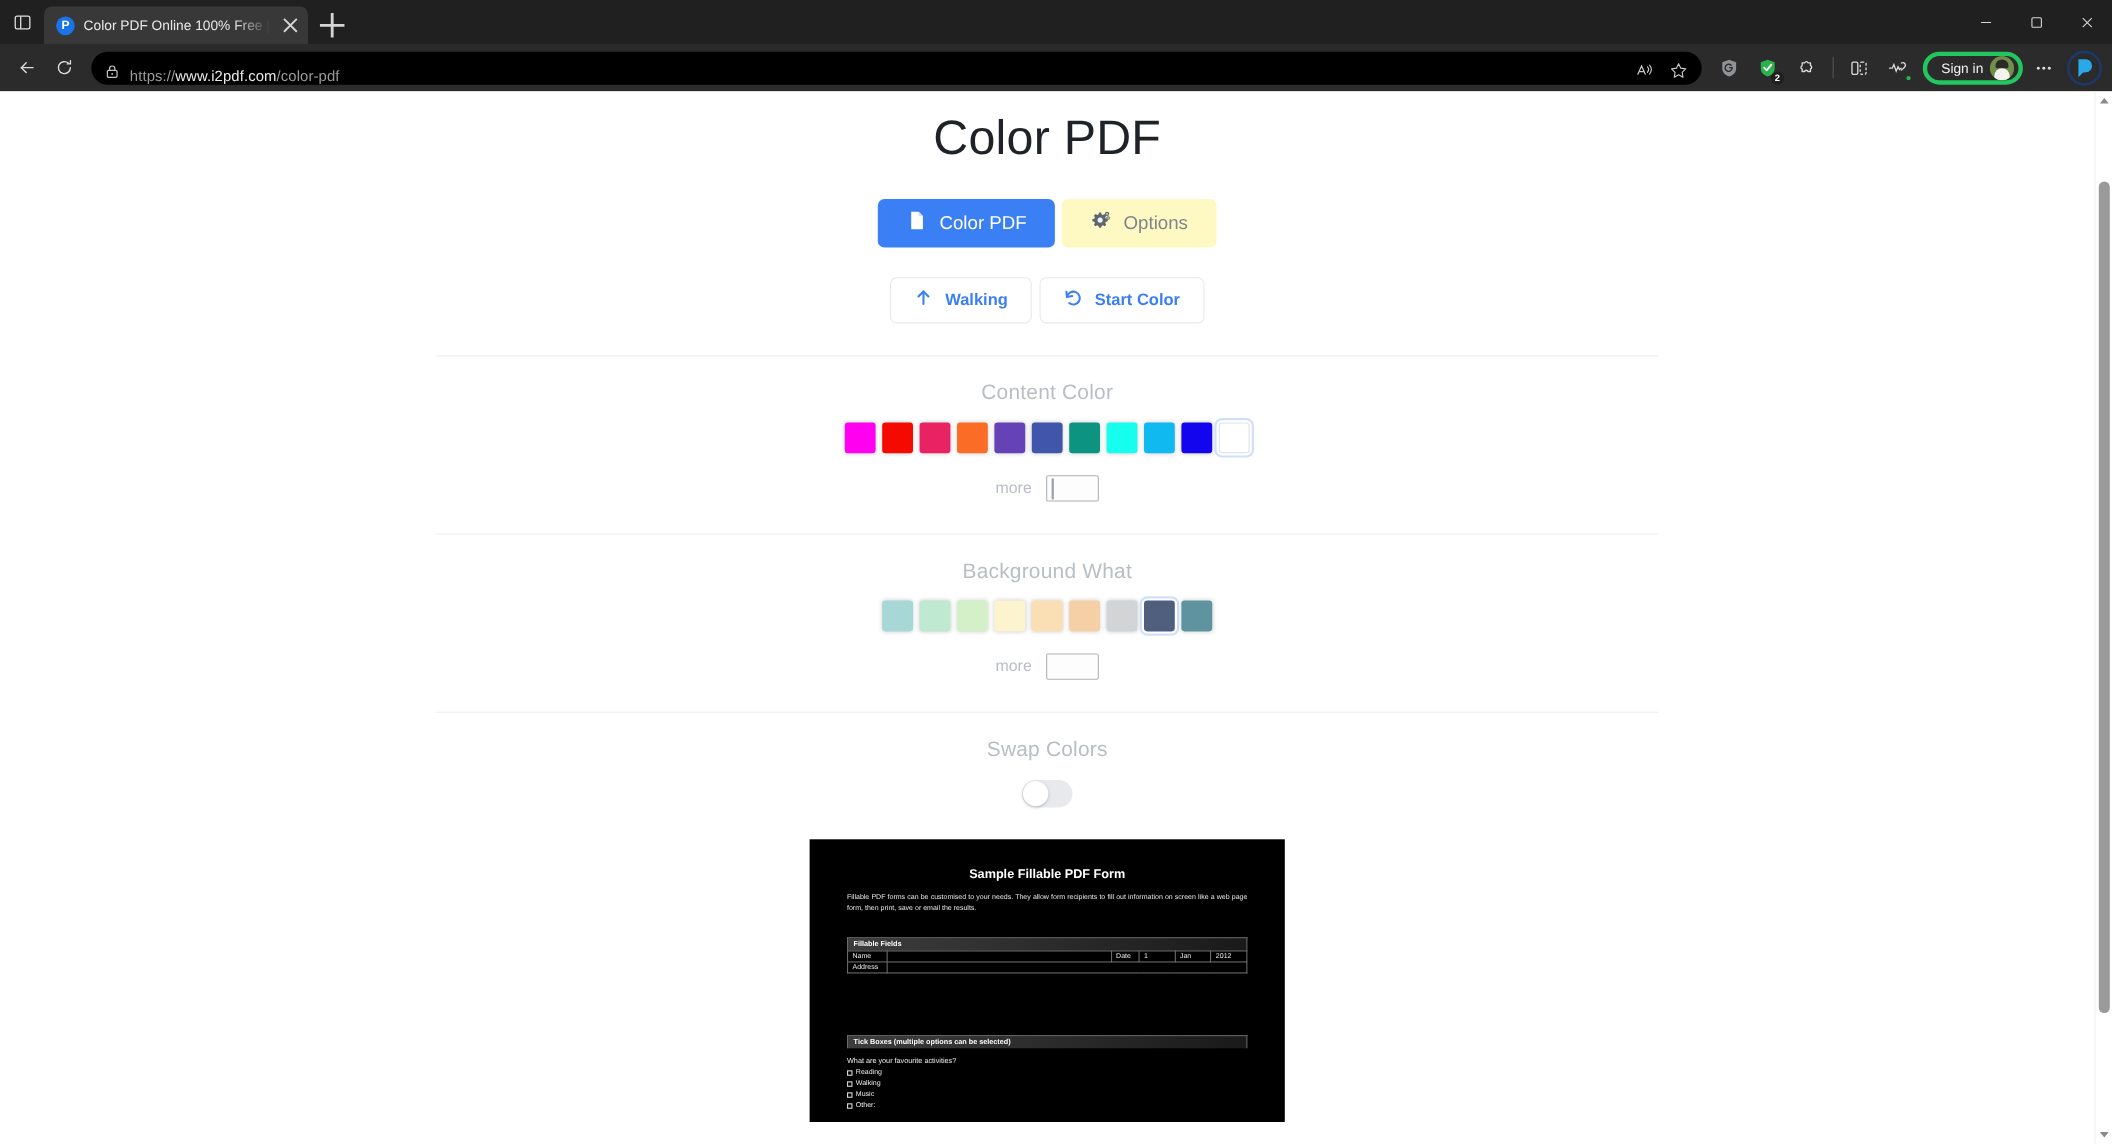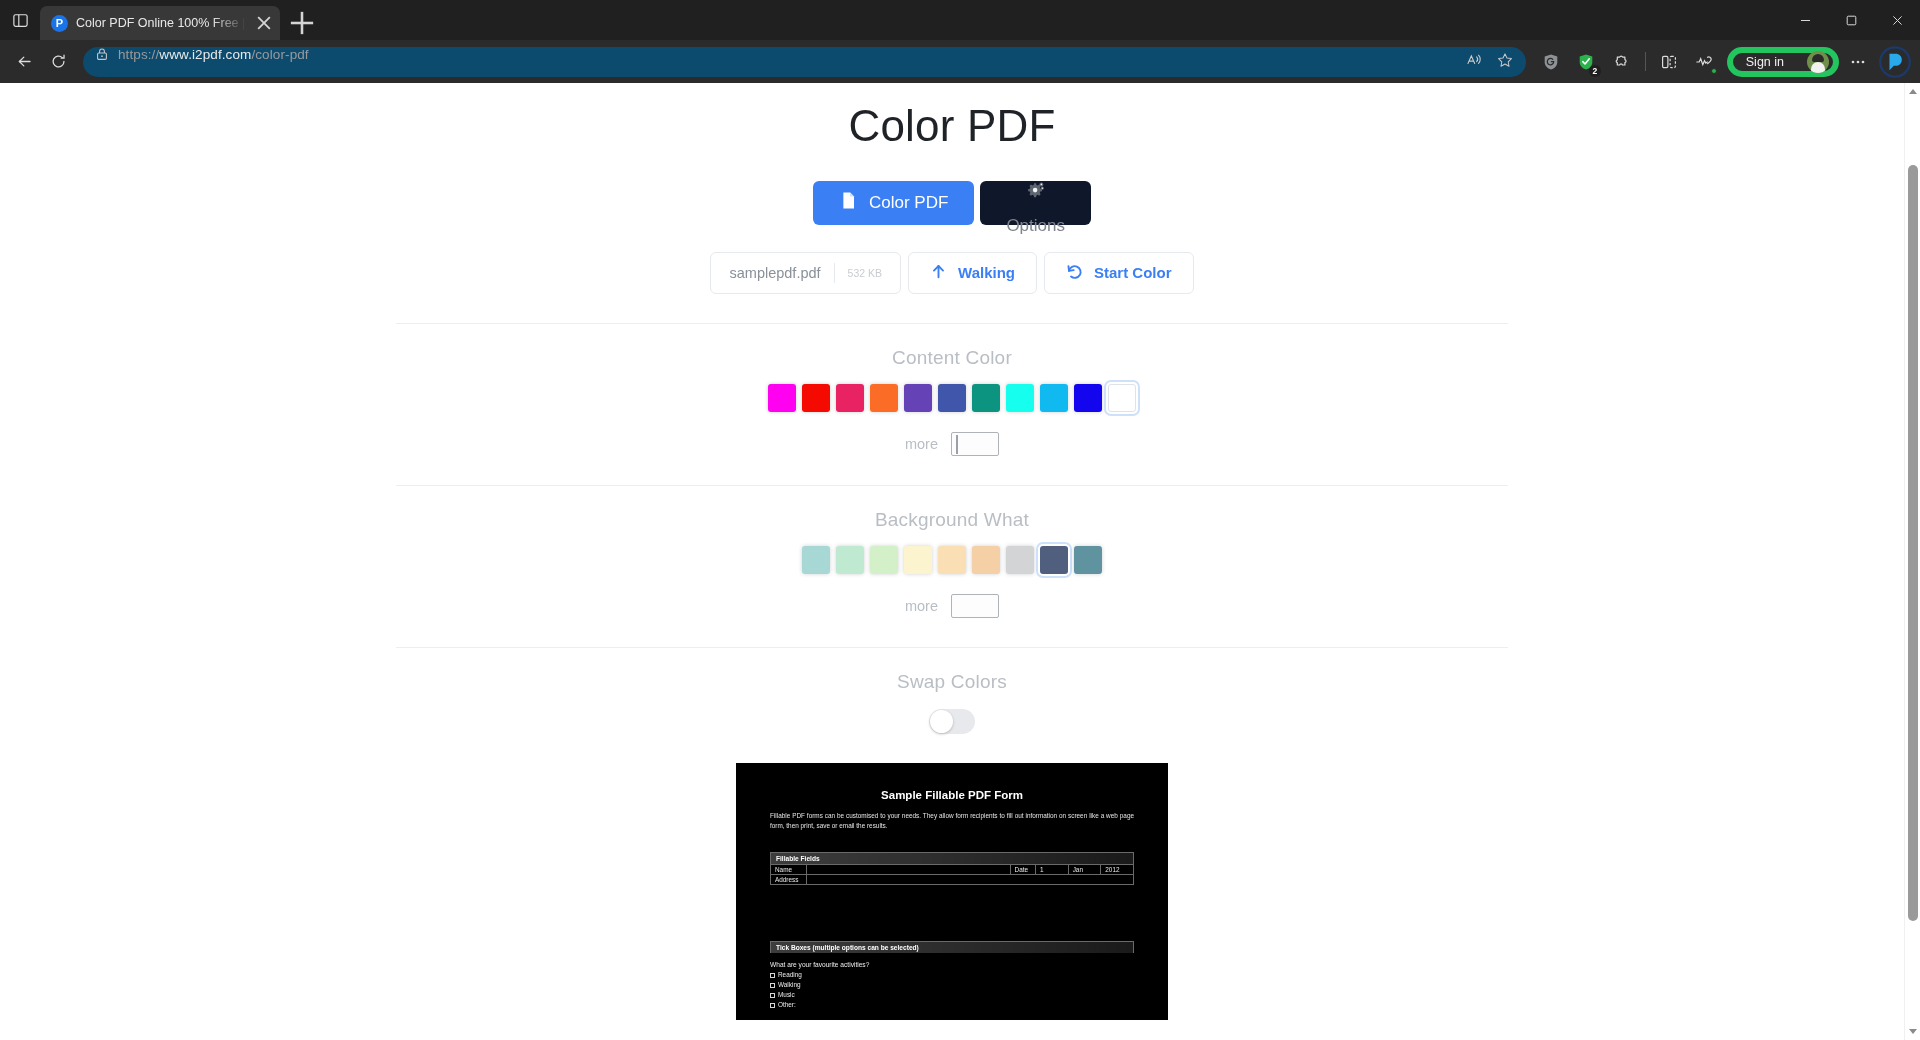--- a/index.html
+++ b/index.html
@@ -62,22 +62,22 @@
   .toolbar {
     height: 43px; background: #2b2b2b; display: flex; align-items: center;
     padding: 0 8px; gap: 2px; flex: 0 0 43px;
   }
   .nav-btn {
     width: 32px; height: 32px; border-radius: 5px;
     display: flex; align-items: center; justify-content: center; cursor: pointer;
   }
   .nav-btn svg { width: 17px; height: 17px; stroke: #dcdcdc; }
   .omnibox {
-    flex: 1 1 auto; height: 30px; background: #0c4a6e; border-radius: 15px;
-    display: flex; align-items: flex-start; padding: 0 6px 0 12px; gap: 9px;
+    flex: 1 1 auto; height: 30px; background: #000000; border-radius: 15px;
+    display: flex; align-items: flex-end; padding: 0 6px 0 12px; gap: 9px;
     margin: 0 7px; cursor: text; position: relative;
   }
   .omni-lock svg { width: 14px; height: 14px; }
   .omni-url { font-size: 13.5px; color: #9a9a9a; white-space: nowrap; letter-spacing: .1px; }
   .omni-url b { color: #e9e9e9; font-weight: 400; }
   .omni-right { margin-left: auto; display: flex; align-items: center; gap: 2px; }
   .omni-ibtn {
     width: 29px; height: 26px; border-radius: 5px;
     display: flex; align-items: center; justify-content: center; cursor: pointer;
     color: #d6d6d6;
@@ -91,22 +91,22 @@
   }
   .tb-ibtn svg { width: 18px; height: 18px; }
   .tb-sep { width: 1px; height: 19px; background: #555; margin: 0 5px; }
   .badge {
     position: absolute; right: 2px; bottom: 1px; min-width: 12px; height: 12px;
     background: #1f1f1f; color: #fff; border-radius: 6px; font-size: 8.5px;
     display: flex; align-items: center; justify-content: center; padding: 0 2px;
     font-weight: bold;
   }
   .signin-pill {
-    height: 30px; border: 6px solid #22c55e; border-radius: 15px;
-    display: flex; align-items: center; gap: 23px; padding: 0 4px 0 13px;
+    height: 30px; border: 4px solid #22c55e; border-radius: 15px;
+    display: flex; align-items: center; gap: 6px; padding: 0 4px 0 13px;
     margin-left: 4px; cursor: pointer; text-align: right;
   }
   .signin-label { color: #f0f0f0; font-size: 12.5px; }
   .avatar {
     width: 22px; height: 22px; border-radius: 50%; overflow: hidden;
     background: #6f8f4a; position: relative;
   }
   .avatar::before {
     content: ""; position: absolute; left: 5px; top: 3px; width: 12px; height: 8px;
     background: #2a2a2a; border-radius: 6px 6px 2px 2px;
@@ -140,21 +140,21 @@
   .sub {
     font-size: 17.5px; color: #b9bec4; margin-top: 19px; font-weight: 400;
   }
 
   .modebar { display: flex; gap: 0; margin-top: 29px; }
   .mode-btn {
     height: 44px; border-radius: 6px; display: flex; align-items: center;
     gap: 11px; padding: 0 26px; font-size: 17px; cursor: pointer;
   }
   .mode-btn.primary { background: #3b7ff5; color: #fff; }
-  .mode-btn.ghost { background: #0f172a; color: #7e858d; margin-left: 6px; flex-direction: column; }
+  .mode-btn.ghost { background: #fef9c3; color: #7e858d; margin-left: 6px; }
   .mode-btn svg { width: 19px; height: 19px; }
 
   .filebar { display: flex; gap: 7px; margin-top: 27px; }
   .file-chip {
     height: 42px; border: 1px solid #e6e9ed; border-radius: 6px;
     display: flex; align-items: center; padding: 0 18px; gap: 13px;
     background: #fff; cursor: default;
   }
   .file-name { font-size: 14.5px; color: #8a9099; }
   .file-divider { width: 1px; height: 20px; background: #e6e9ed; }
@@ -431,25 +431,20 @@
                   <circle cx="16.2" cy="3.6" r=".85" fill="#f2f3f5"></circle>
                 <circle cx="17.2" cy="7.6" r="1.7"></circle>
                   <circle cx="17.2" cy="7.6" r=".7" fill="#f2f3f5"></circle>
               </svg>
             </span>
             <span>Options</span>
           </div>
         </div>
 
         <div class="filebar">
-          <div class="file-chip">
-            <span class="file-name">samplepdf.pdf</span>
-            <span class="file-divider"></span>
-            <span class="file-size">532 KB</span>
-          </div>
           <div class="act-btn">
             <span>
               <svg viewBox="0 0 18 18" fill="none" stroke="#3b7ff5" stroke-width="2" stroke-linecap="round" stroke-linejoin="round">
                   <line x1="9" y1="15.2" x2="9" y2="3.2"></line>
                   <polyline points="4.2,8 9,3.2 13.8,8"></polyline>
                 </svg>
             </span>
             <span>Walking</span>
           </div>
           <div class="act-btn">

